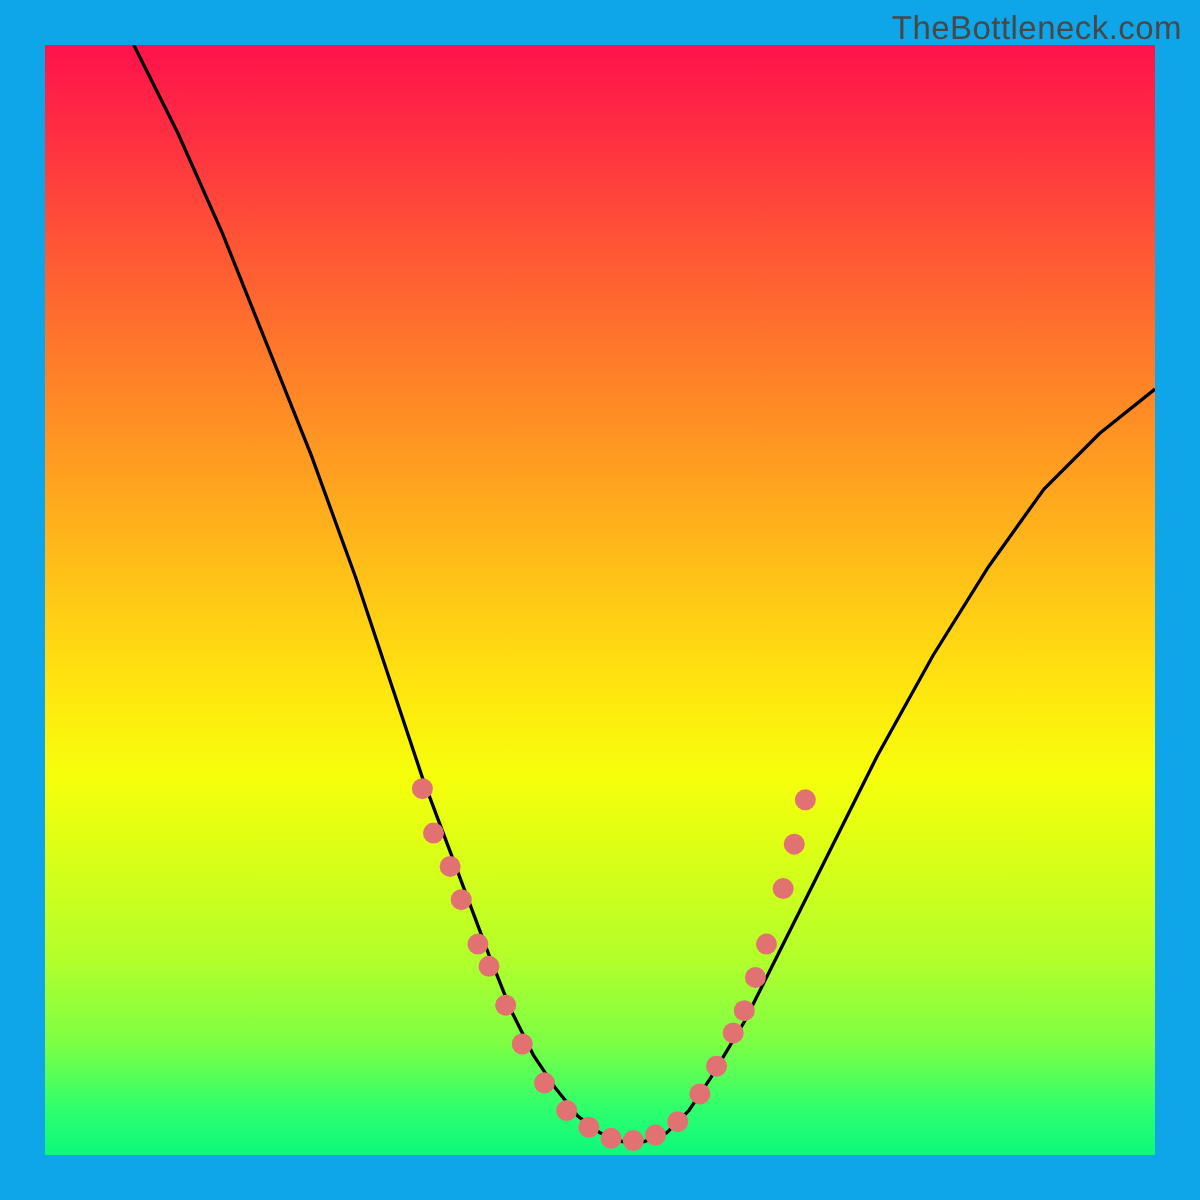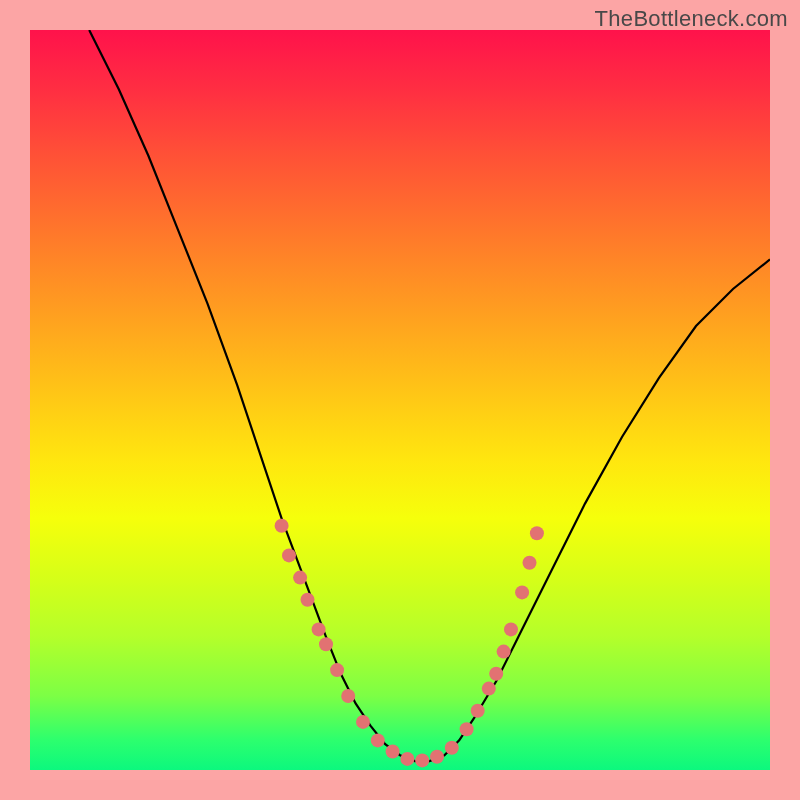--- a/index.html
+++ b/index.html
@@ -8,21 +8,21 @@
     height: 800px;
     background: #000;
     position: relative;
     font-family: Arial, sans-serif;
     overflow: hidden;
   }
   .outer {
     position: absolute;
     top: 0; left: 0;
     width: 800px; height: 800px;
-    background: #fca5a5;
+    background: #0ea5e9;
   }
   .plot-area {
     position: absolute;
     top: 30px;
     left: 30px;
     width: 740px;
     height: 740px;
     background: linear-gradient(to bottom,
       #ff124b 0%,
       #ff2e42 8%,

